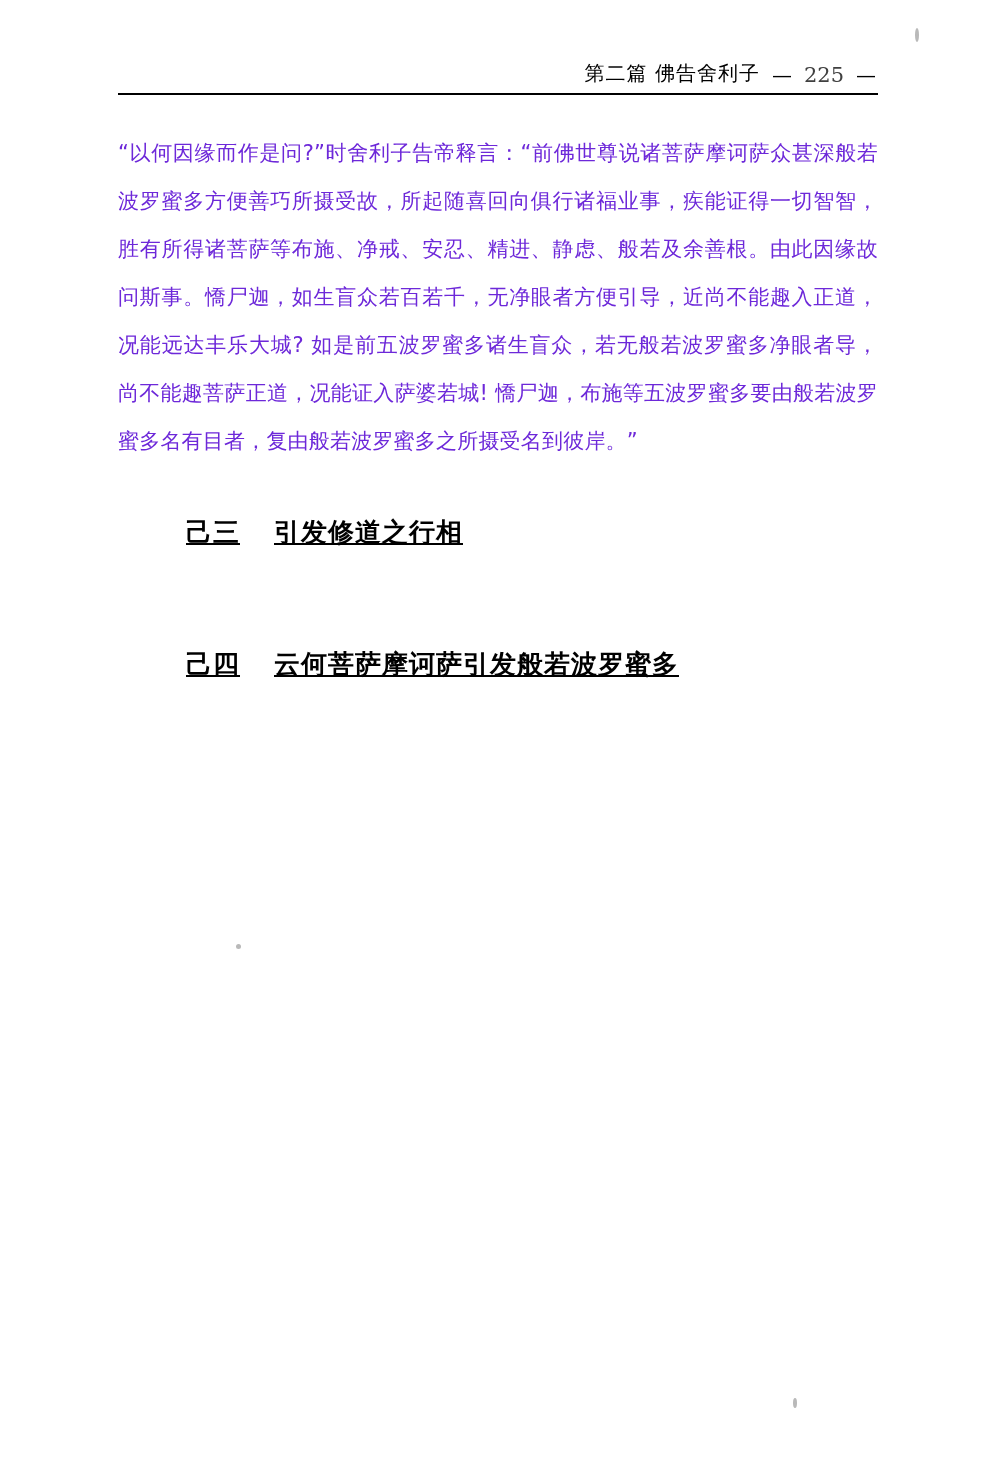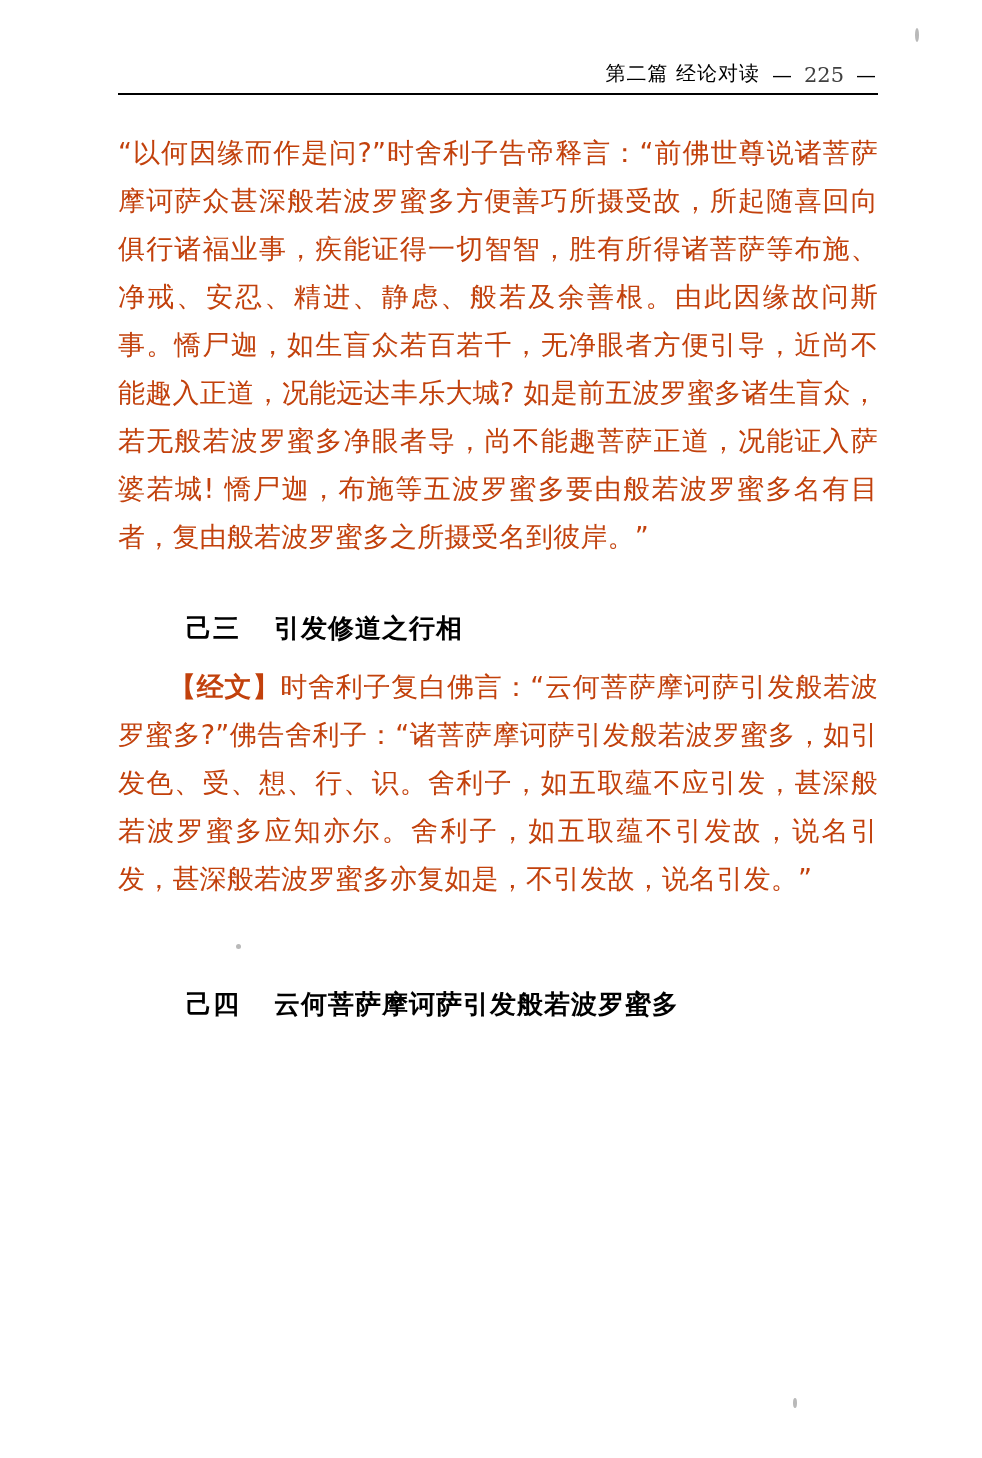--- a/index.html
+++ b/index.html
@@ -45,41 +45,42 @@
     color: #000;
     padding: 0 2px;
   }
   .header-page {
     font-size: 21px;
     color: #404040;
     font-family: "DejaVu Serif", "Liberation Serif", serif;
   }
   
   p.body {
-    font-size: 27px;
+    font-size: 21px;
     line-height: 48px;
-    color: #c2410c;
+    color: #6d28d9;
     margin: 0 0 4px 0;
     text-align: justify;
     text-justify: inter-ideograph;
     letter-spacing: 0.2px;
     font-weight: 500;
   }
   p.indent {
     text-indent: 51px;
   }
   
   h2.heading {
     font-size: 26px;
     line-height: 46px;
     font-weight: bold;
     color: #000;
     margin: 44px 0 12px 0;
     padding-left: 68px;
     letter-spacing: 1px;
+    text-decoration: underline;
   }
   h2.heading .gap {
     display: inline-block;
     width: 34px;
   }
   .sutra-mark {
     font-weight: bold;
   }
   .spacer-lg { height: 30px; }
   
@@ -94,33 +95,32 @@
 
 <div class="page">
 
   <div class="speck" style="left:915px; top:28px; width:4px; height:14px;"></div>
   <div class="speck" style="left:793px; top:1398px; width:4px; height:10px;"></div>
   <div class="speck" style="left:236px; top:944px; width:5px; height:5px;"></div>
 
   <div class="page-inner">
 
     <div class="header-row">
-      <span class="header-title">第二篇  经论对读</span>
+      <span class="header-title">第二篇  佛告舍利子</span>
       <span class="header-dash">—</span>
       <span class="header-page">225</span>
       <span class="header-dash">—</span>
     </div>
 
     <p class="body">“以何因缘而作是问?”时舍利子告帝释言：“前佛世尊说诸菩萨摩诃萨众甚深般若波罗蜜多方便善巧所摄受故，所起随喜回向俱行诸福业事，疾能证得一切智智，胜有所得诸菩萨等布施、净戒、安忍、精进、静虑、般若及余善根。由此因缘故问斯事。憍尸迦，如生盲众若百若千，无净眼者方便引导，近尚不能趣入正道，况能远达丰乐大城? 如是前五波罗蜜多诸生盲众，若无般若波罗蜜多净眼者导，尚不能趣菩萨正道，况能证入萨婆若城! 憍尸迦，布施等五波罗蜜多要由般若波罗蜜多名有目者，复由般若波罗蜜多之所摄受名到彼岸。”</p>
 
     <h2 class="heading">
       <span>己三</span><span class="gap"></span><span>引发修道之行相</span>
     </h2>
 
-    <p class="body indent"><span class="sutra-mark">【经文】</span><span>时舍利子复白佛言：“云何菩萨摩诃萨引发般若波罗蜜多?”佛告舍利子：“诸菩萨摩诃萨引发般若波罗蜜多，如引发色、受、想、行、识。舍利子，如五取蕴不应引发，甚深般若波罗蜜多应知亦尔。舍利子，如五取蕴不引发故，说名引发，甚深般若波罗蜜多亦复如是，不引发故，说名引发。”</span></p>
 
     <div class="spacer-lg"></div>
 
     <h2 class="heading">
       <span>己四</span><span class="gap"></span><span>云何菩萨摩诃萨引发般若波罗蜜多</span>
     </h2>
 
 
   </div>
 </div>

